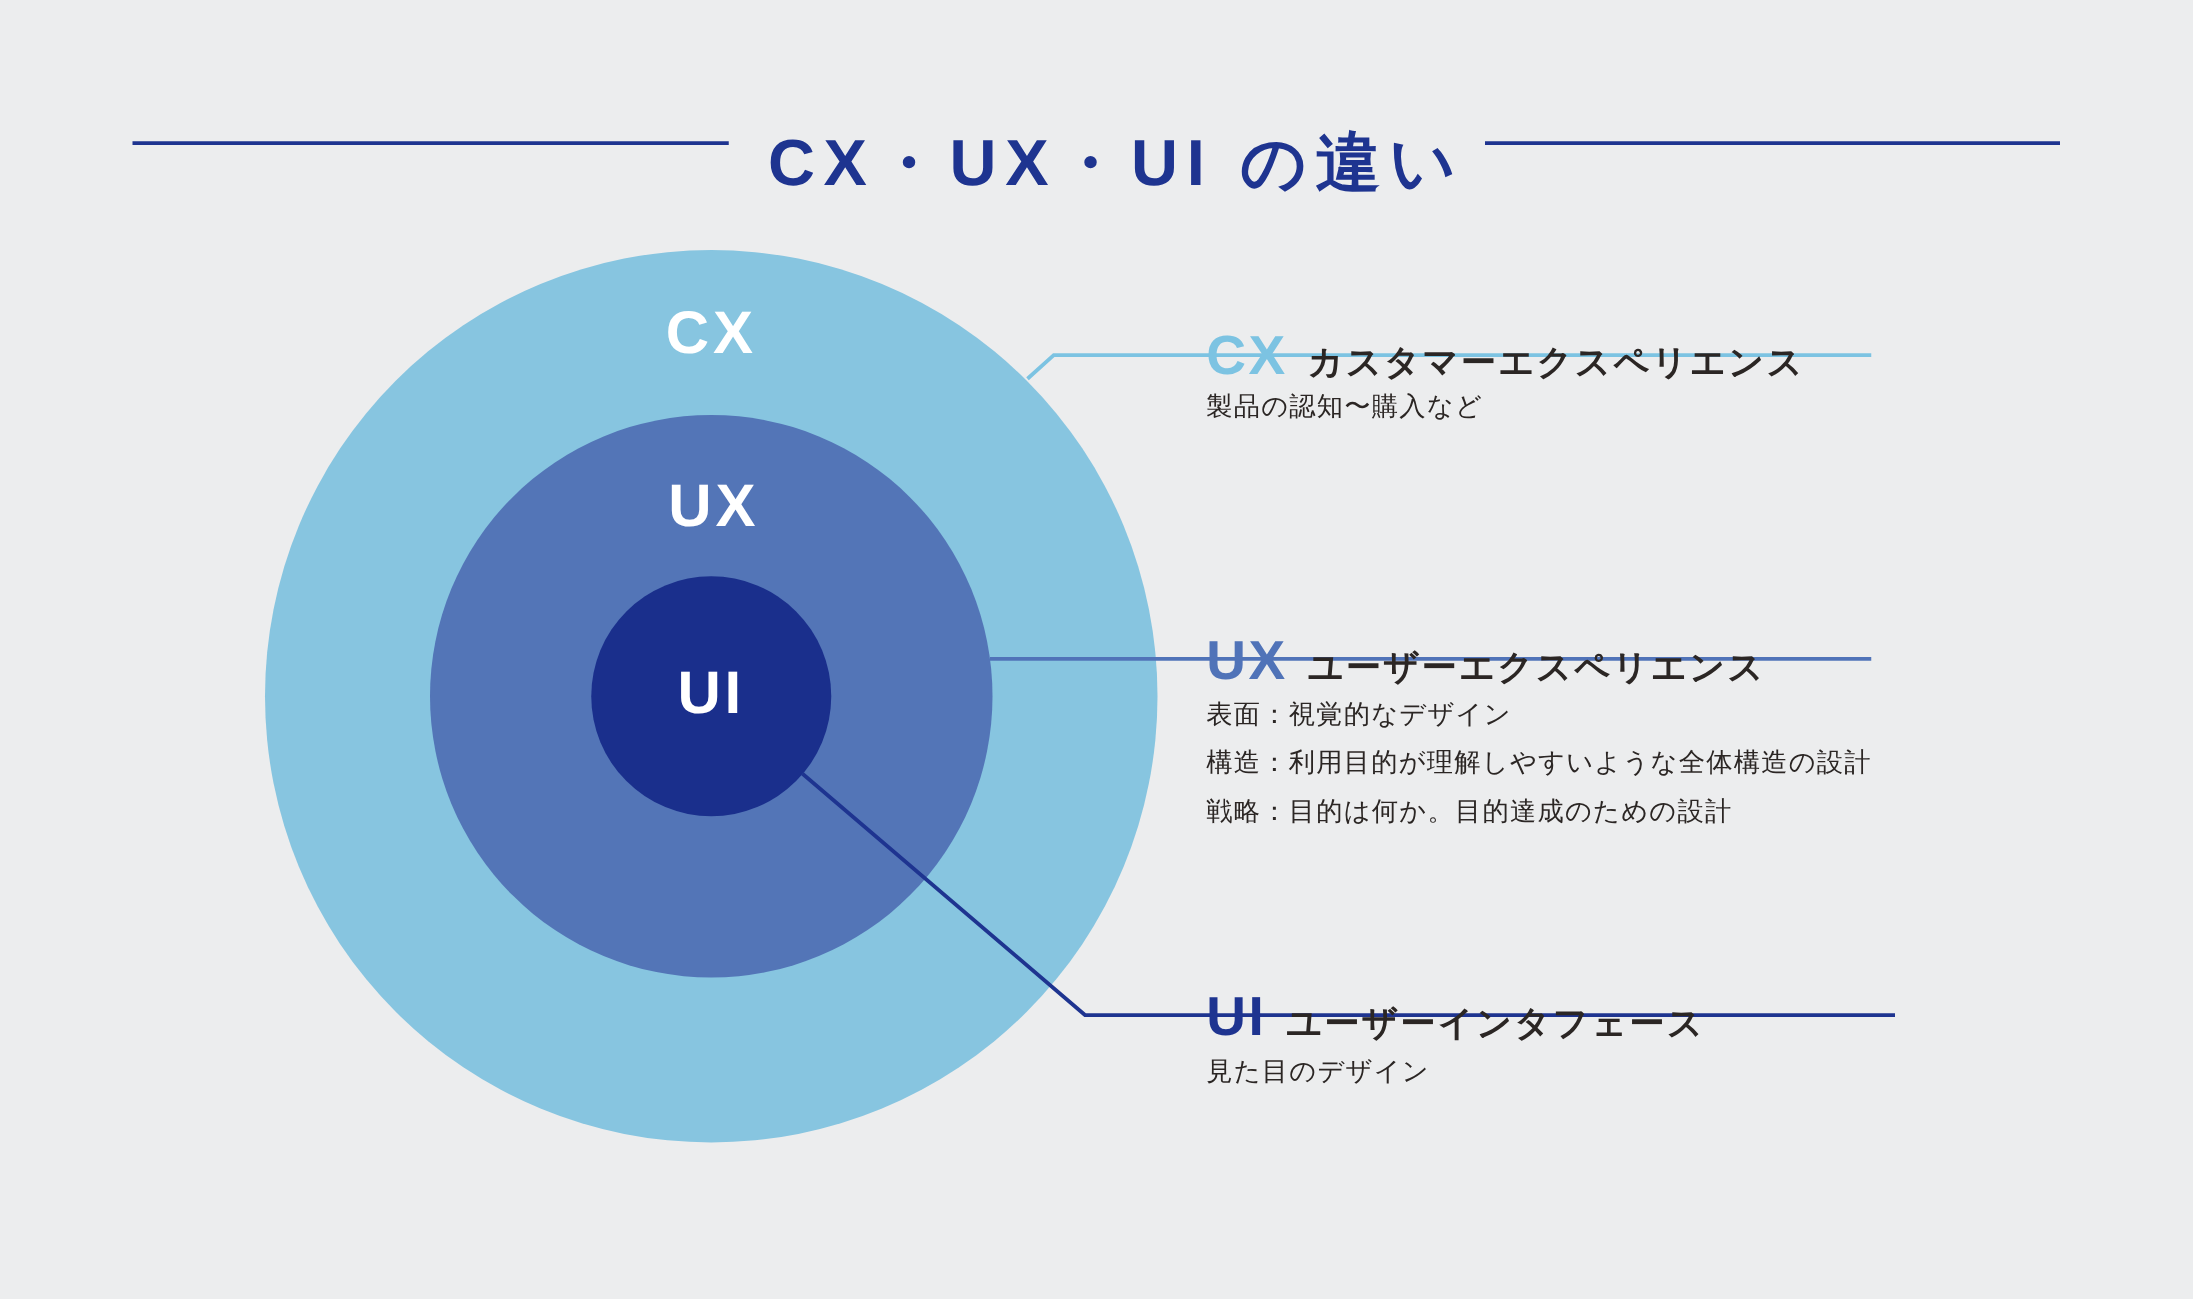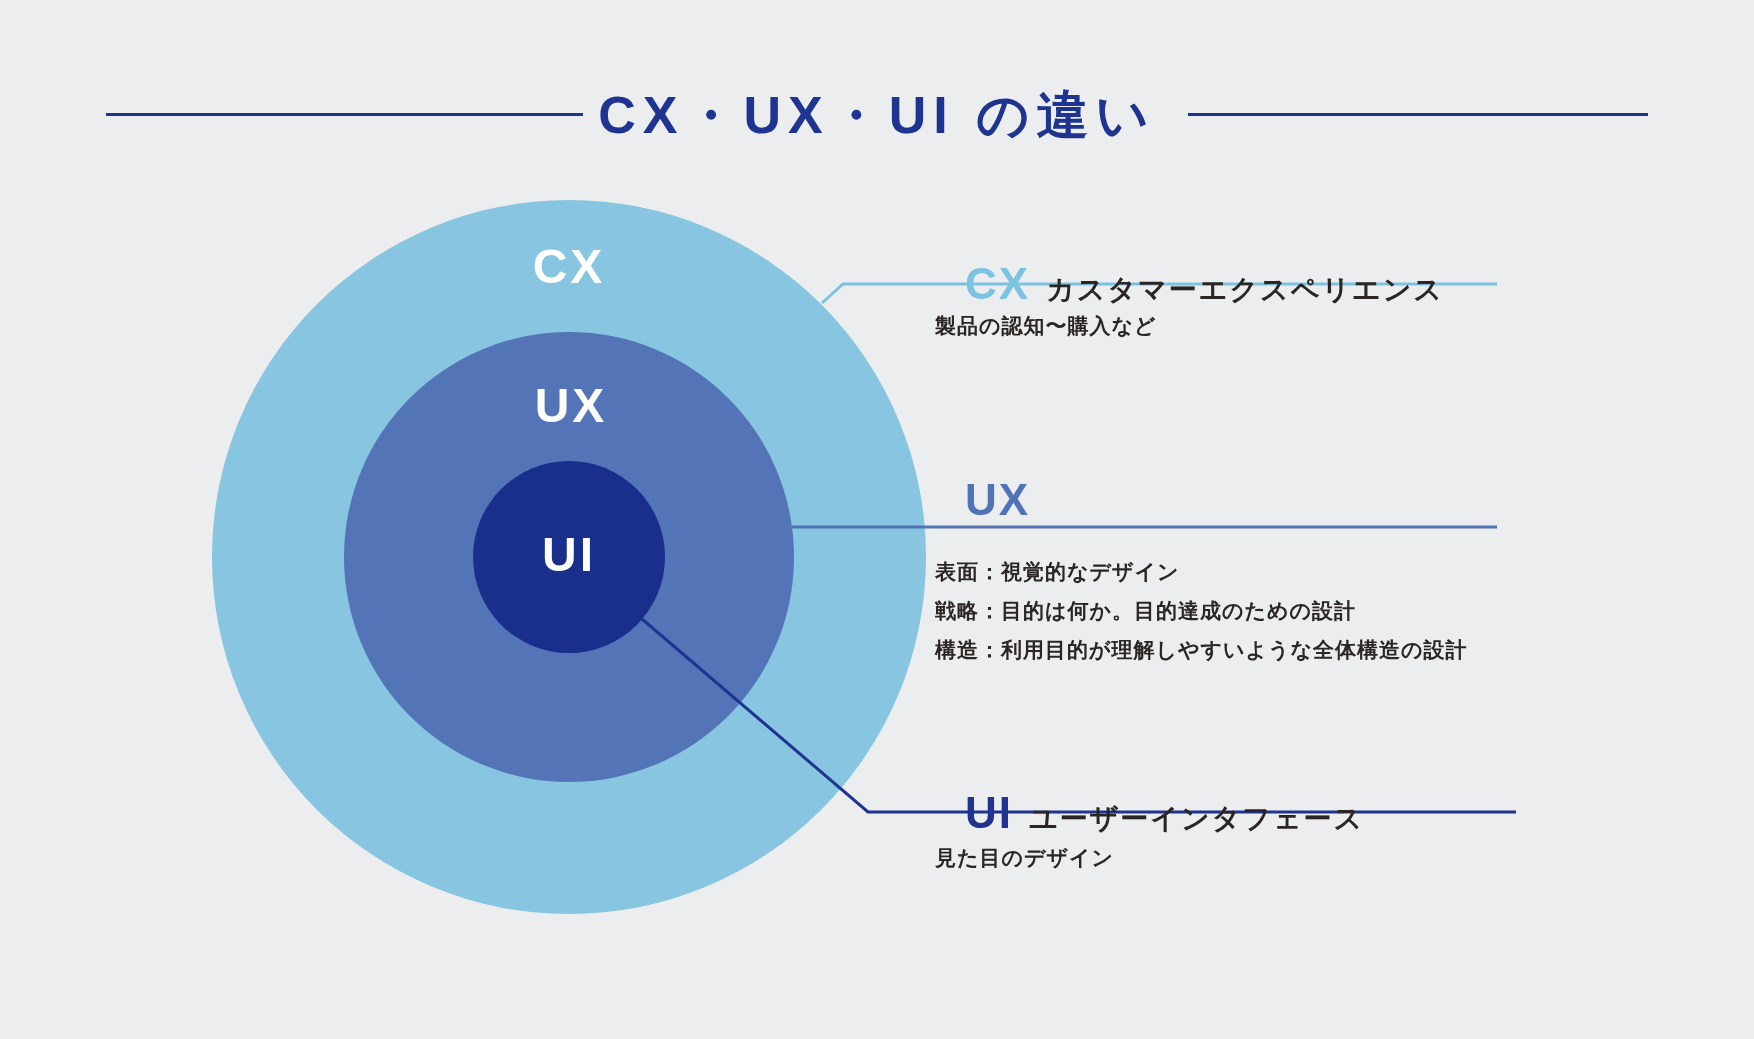--- a/index.html
+++ b/index.html
@@ -48,35 +48,35 @@
   .section-heading .abbr{
     font-size:44px;line-height:50px;font-weight:800;letter-spacing:2px;
   }
   .section-heading .name{
     font-size:28px;font-weight:700;letter-spacing:2px;color:#2b2624;margin-top:40px;
   }
   .heading-cx .abbr{color:#7cc3e2;}
   .heading-ux .abbr{color:#5073b8;}
   .heading-ui .abbr{color:#1e3490;}
   .desc{
-    position:absolute;left:935px;
-    font-size:21px;line-height:39px;font-weight:700;
+    position:absolute;left:965px;
+    font-size:21px;line-height:39px;font-weight:400;
     letter-spacing:1px;color:#2b2624;white-space:nowrap;
   }
   .desc-cx{top:306px;}
   .desc-ux{top:552px;}
   .desc-ui{top:838px;}
 </style>
 </head>
 <body>
 
 <div class="stage">
 
   <div class="title-rule left"></div>
-  <h1 class="title-text" style="margin:0;">CX・UX・UI の違い</h1>
+  <h1 class="title-text" style="margin:16px;">CX・UX・UI の違い</h1>
   <div class="title-rule right"></div>
 
   <svg class="venn-svg" width="1754" height="1039" viewBox="0 0 1754 1039">
     <circle cx="569" cy="557" r="357" fill="#87c5e0"></circle>
     <circle cx="569" cy="557" r="225" fill="#5375b7"></circle>
     <circle cx="569" cy="557" r="96" fill="#1a2f8c"></circle>
     <polyline points="822,303 843,284 1497,284" fill="none" stroke-width="3" stroke="#7cc3e2"></polyline>
     <polyline points="792,527 1497,527" fill="none" stroke-width="3" stroke="#5073b8"></polyline>
     <polyline points="642,619 868,812 1516,812" fill="none" stroke-width="3" stroke="#1e3490"></polyline>
   </svg>
@@ -88,25 +88,26 @@
   <div class="section-heading heading-cx" style="top:231px;">
     <span class="abbr">CX</span>
     <span class="name">カスタマーエクスペリエンス</span>
   </div>
   <div class="desc desc-cx">
     <div>製品の認知〜購入など</div>
   </div>
 
   <div class="section-heading heading-ux" style="top:475px;">
     <span class="abbr">UX</span>
+    <span class="name">ユーザーエクスペリエンス</span>
   </div>
   <div class="desc desc-ux">
     <div>表面：視覚的なデザイン</div>
+    <div>構造：利用目的が理解しやすいような全体構造の設計</div>
     <div>戦略：目的は何か。目的達成のための設計</div>
-    <div>構造：利用目的が理解しやすいような全体構造の設計</div>
   </div>
 
   <div class="section-heading heading-ui" style="top:760px;">
     <span class="abbr">UI</span>
     <span class="name">ユーザーインタフェース</span>
   </div>
   <div class="desc desc-ui">
     <div>見た目のデザイン</div>
   </div>
 

